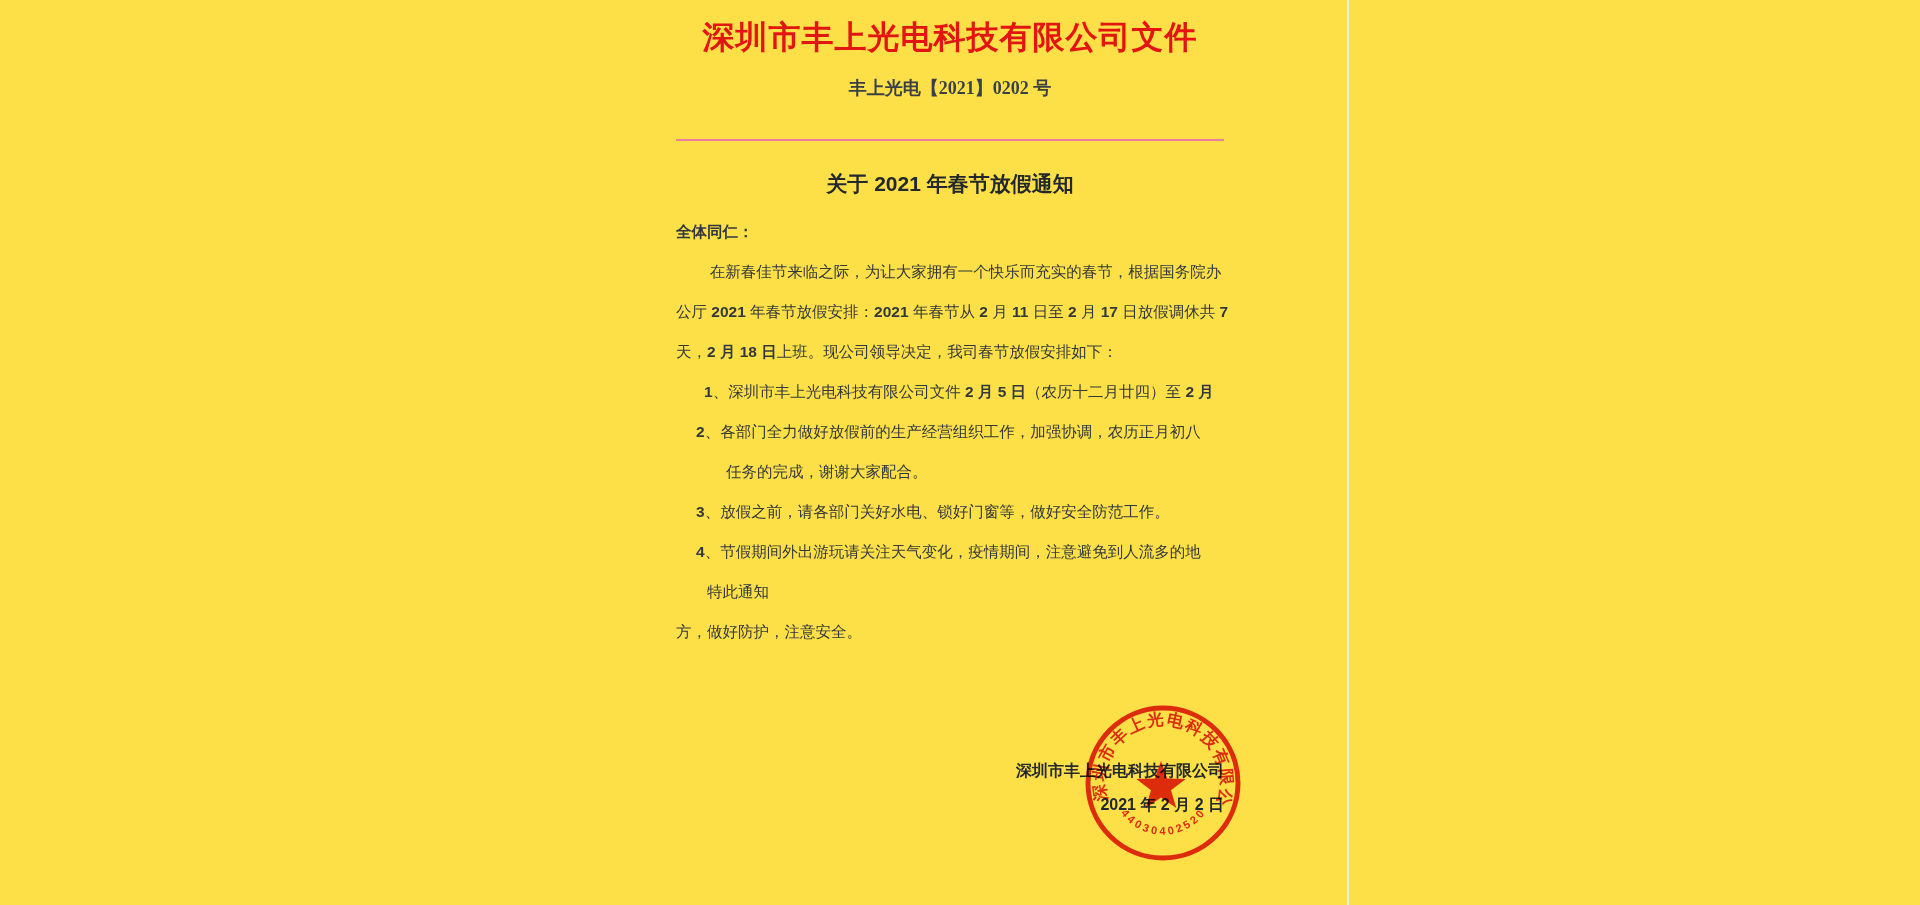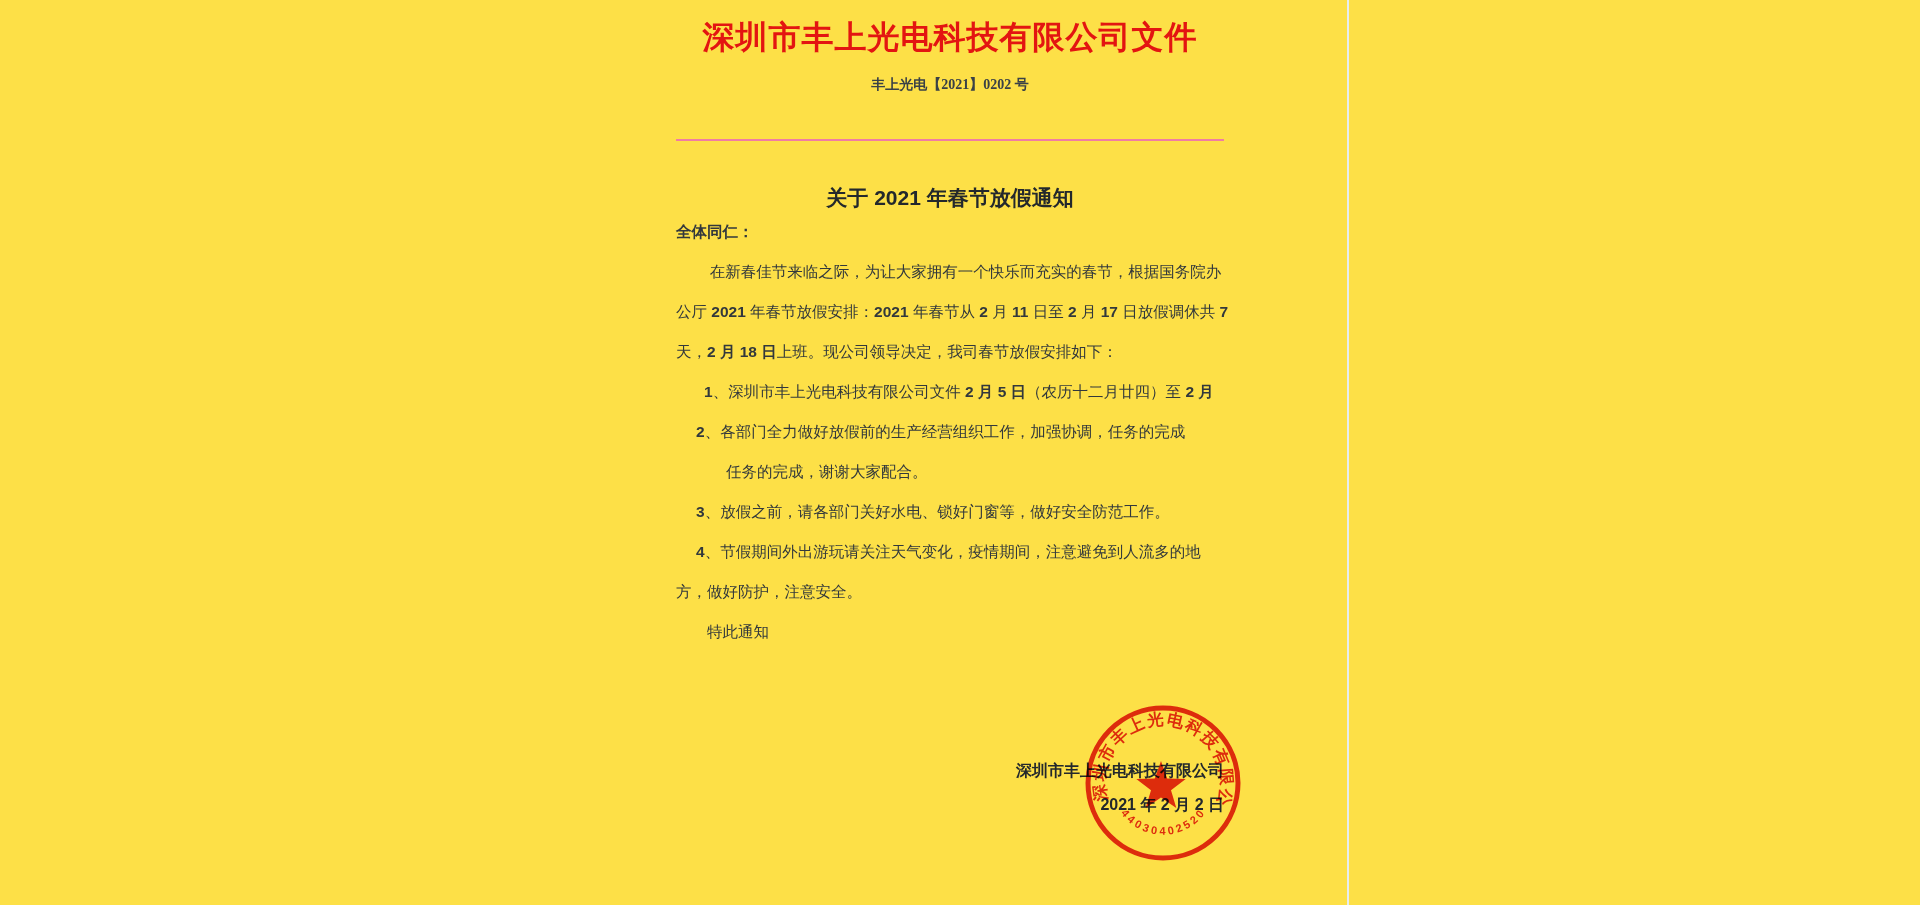--- a/index.html
+++ b/index.html
@@ -12,26 +12,26 @@
     position:absolute; top:0; width:2px; height:905px; background:#e7edf0;
   }
   .col { position:absolute; left:676px; top:0; width:548px; height:905px; }
   .doc-title {
     position:absolute; top:16px; left:0; width:100%;
     text-align:center; font-size:32px; font-weight:700; letter-spacing:1px;
     white-space:nowrap;
   }
   .doc-number {
     position:absolute; top:76px; left:0; width:100%;
-    text-align:center; font-size:14px; font-weight:700;
+    text-align:center; font-size:18px; font-weight:700;
     font-family:"Liberation Serif", serif; color:#3a4146; white-space:nowrap;
   }
   .red-rule { position:absolute; top:139px; left:0; width:100%; height:2px; }
   .notice-title {
-    position:absolute; top:184px; left:0; width:100%;
+    position:absolute; top:170px; left:0; width:100%;
     text-align:center; font-size:21px; font-weight:700; color:#23282c;
     white-space:nowrap;
   }
   .body-lines { position:absolute; top:212px; left:0; width:100%; color:#32383c; }
   .body-lines .bline {
     height:40px; line-height:40px; font-size:15.5px; white-space:nowrap;
   }
   .body-lines .bline b { font-weight:700; }
   .sig-company {
     position:absolute; top:757px; left:0; width:100%; text-align:right;
@@ -62,26 +62,26 @@
     <div class="red-rule" style="background: rgb(240, 124, 164);"></div>
 
     <div class="notice-title">关于 2021 年春节放假通知</div>
 
     <div class="body-lines" id="body-lines" style="color: rgb(50, 56, 60);">
         <div class="bline" style="padding-left: 0px;"><b>全体同仁：</b></div>
         <div class="bline" style="padding-left: 31px; text-align: center;"><span>在新春佳节来临之际，为让大家拥有一个快乐而充实的春节，根据国务院办</span></div>
         <div class="bline" style="padding-left: 0px;"><span>公厅 </span><b>2021</b><span> 年春节放假安排：</span><b>2021</b><span> 年春节从 </span><b>2</b><span> 月 </span><b>11</b><span> 日至 </span><b>2</b><span> 月 </span><b>17</b><span> 日放假调休共 </span><b>7</b></div>
         <div class="bline" style="padding-left: 0px;"><span>天，</span><b>2 月 18 日</b><span>上班。现公司领导决定，我司春节放假安排如下：</span></div>
         <div class="bline" style="padding-left: 28px;"><b>1</b><span>、深圳市丰上光电科技有限公司文件 </span><b>2 月 5 日</b><span>（农历十二月廿四）至 </span><b>2 月</b></div>
-        <div class="bline" style="padding-left: 20px;"><b>2</b><span>、各部门全力做好放假前的生产经营组织工作，加强协调，任务的完成</span></div>
+        <div class="bline" style="padding-left: 20px;"><b>2</b><span>、各部门全力做好放假前的生产经营组织工作，加强协调，农历正月初八</span></div>
         <div class="bline" style="padding-left: 50px;"><span>任务的完成，谢谢大家配合。</span></div>
         <div class="bline" style="padding-left: 20px;"><b>3</b><span>、放假之前，请各部门关好水电、锁好门窗等，做好安全防范工作。</span></div>
         <div class="bline" style="padding-left: 20px;"><b>4</b><span>、节假期间外出游玩请关注天气变化，疫情期间，注意避免到人流多的地</span></div>
+        <div class="bline" style="padding-left: 31px;"><span>特此通知</span></div>
         <div class="bline" style="padding-left: 0px;"><span>方，做好防护，注意安全。</span></div>
-        <div class="bline" style="padding-left: 31px;"><span>特此通知</span></div>
       </div>
 
     <div class="sig-company">深圳市丰上光电科技有限公司</div>
 
     <div class="sig-date">2021 年 2 月 2 日</div>
   </div>
 
   <svg class="stamp" viewBox="0 0 160 165" xmlns="http://www.w3.org/2000/svg">
     <defs>
       <path id="arcTop" d="M 26,104 A 58,58 0 1 1 134,104" fill="none"></path>

